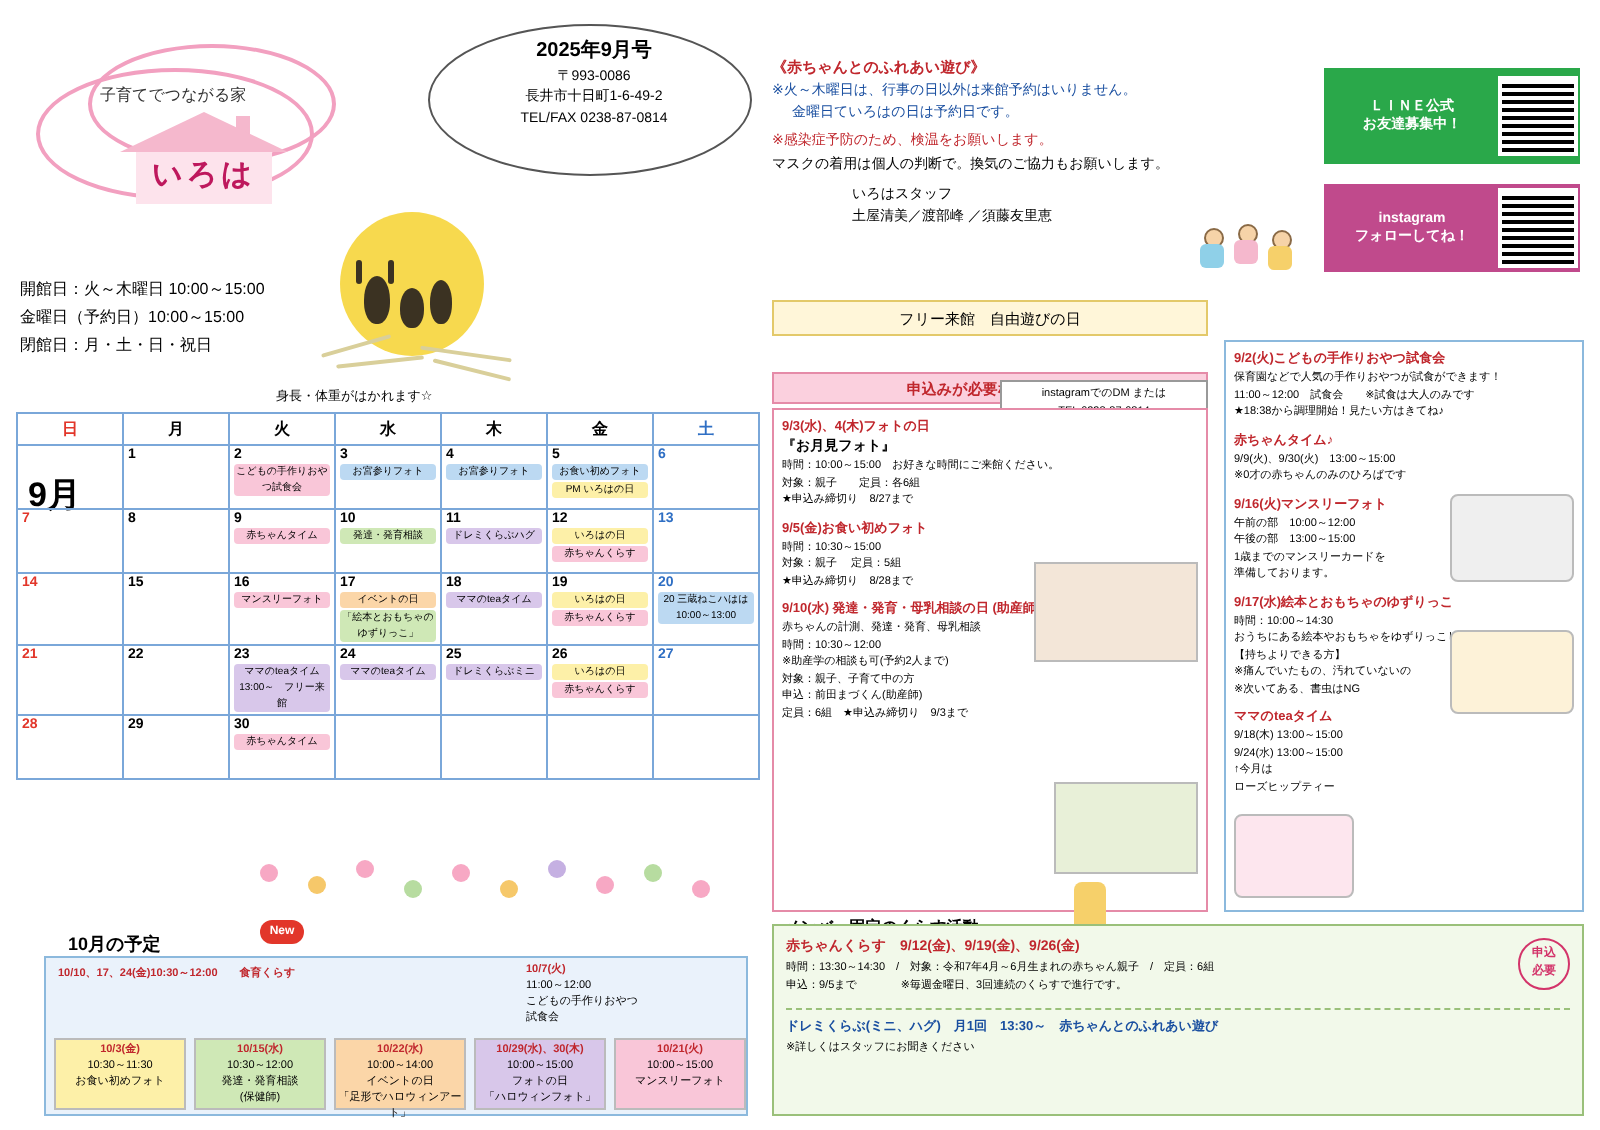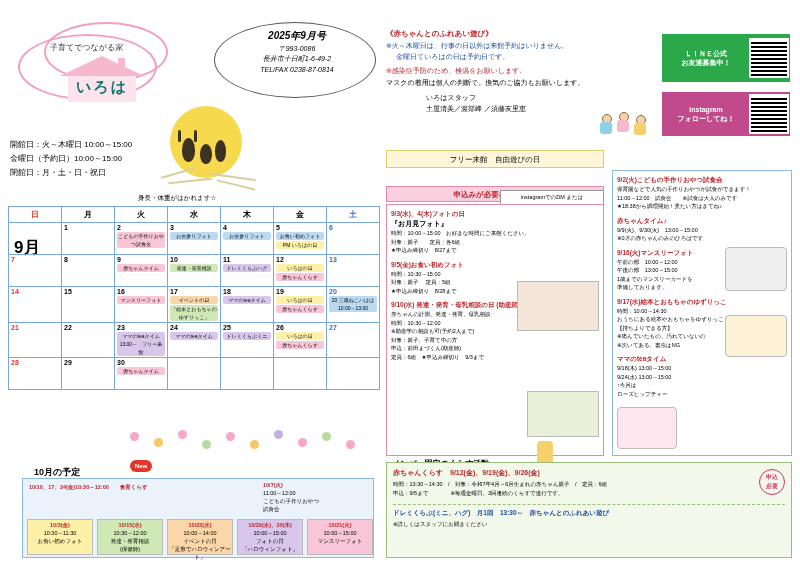--- a/index.html
+++ b/index.html
@@ -28,26 +28,26 @@
   .tagline{position:absolute;left:42px;top:34px;font-size:8px;color:#333;}
   .house{position:absolute;left:52px;top:48px;width:84px;height:46px;}
   .house .roof{
     position:absolute;left:0;top:0;width:0;height:0;
     border-left:42px solid transparent;border-right:42px solid transparent;
     border-bottom:20px solid #f5b8cd;
   }
   .house .body{position:absolute;left:8px;top:20px;width:68px;height:26px;background:#fde3ec;}
   .house .name{
     position:absolute;left:0;top:22px;width:84px;text-align:center;
-    font-size:15px;font-weight:bold;color:#0f766e;letter-spacing:2px;
+    font-size:15px;font-weight:bold;color:#be185d;letter-spacing:2px;
   }
   .house .chimney{position:absolute;left:58px;top:2px;width:7px;height:12px;background:#f5b8cd;}
 
   
-  #address-block{left:222px;top:28px;width:150px;text-align:center;line-height:1.55;font-style:italic;}
+  #address-block{left:222px;top:18px;width:150px;text-align:center;line-height:1.55;}
   #address-block .issue{font-size:10px;font-weight:bold;}
   .circle-frame{
     position:absolute;left:-8px;top:-6px;width:160px;height:74px;
     border:1.5px solid #555;border-radius:50%/50%;
   }
 
   
   #hours{left:10px;top:138px;width:210px;line-height:1.75;font-size:8px;}
 
   

